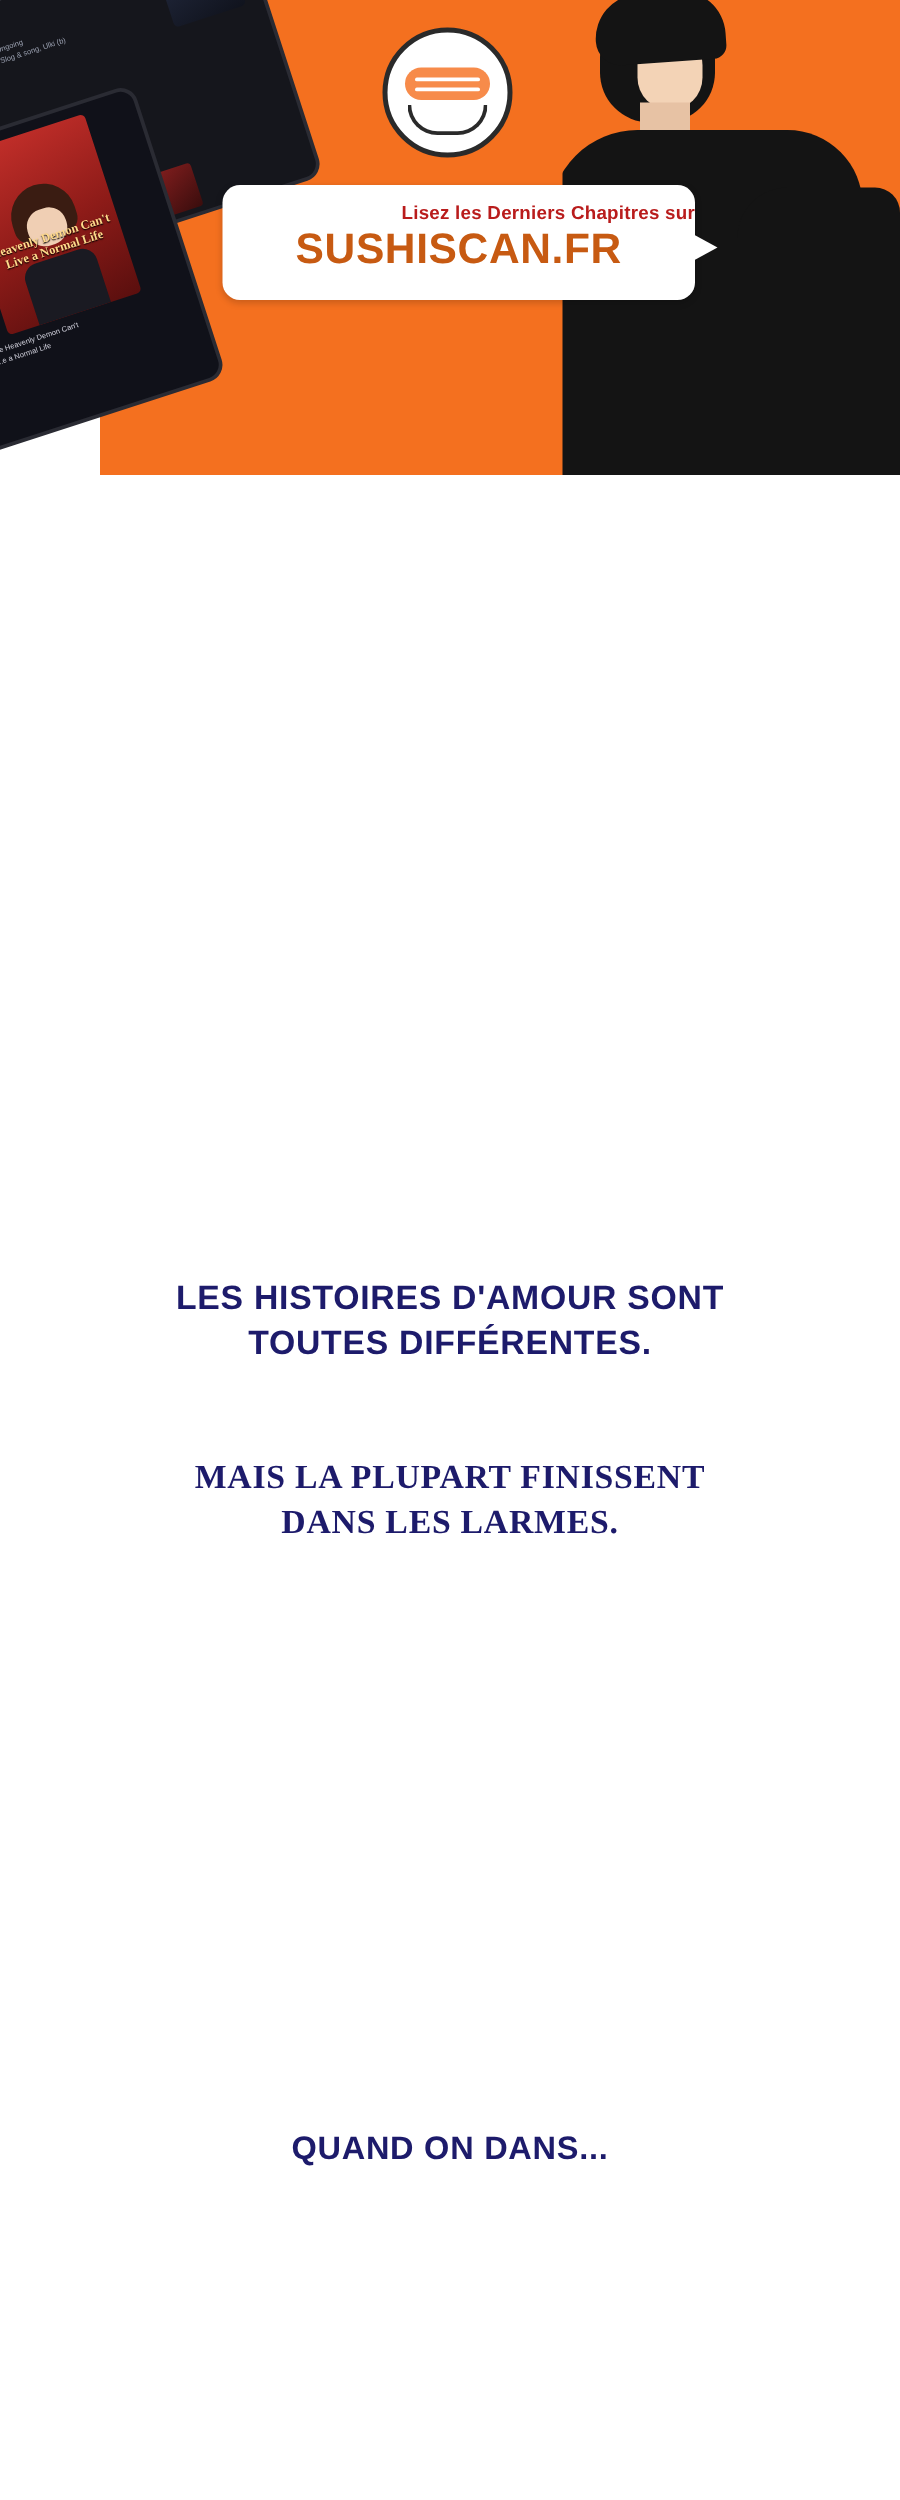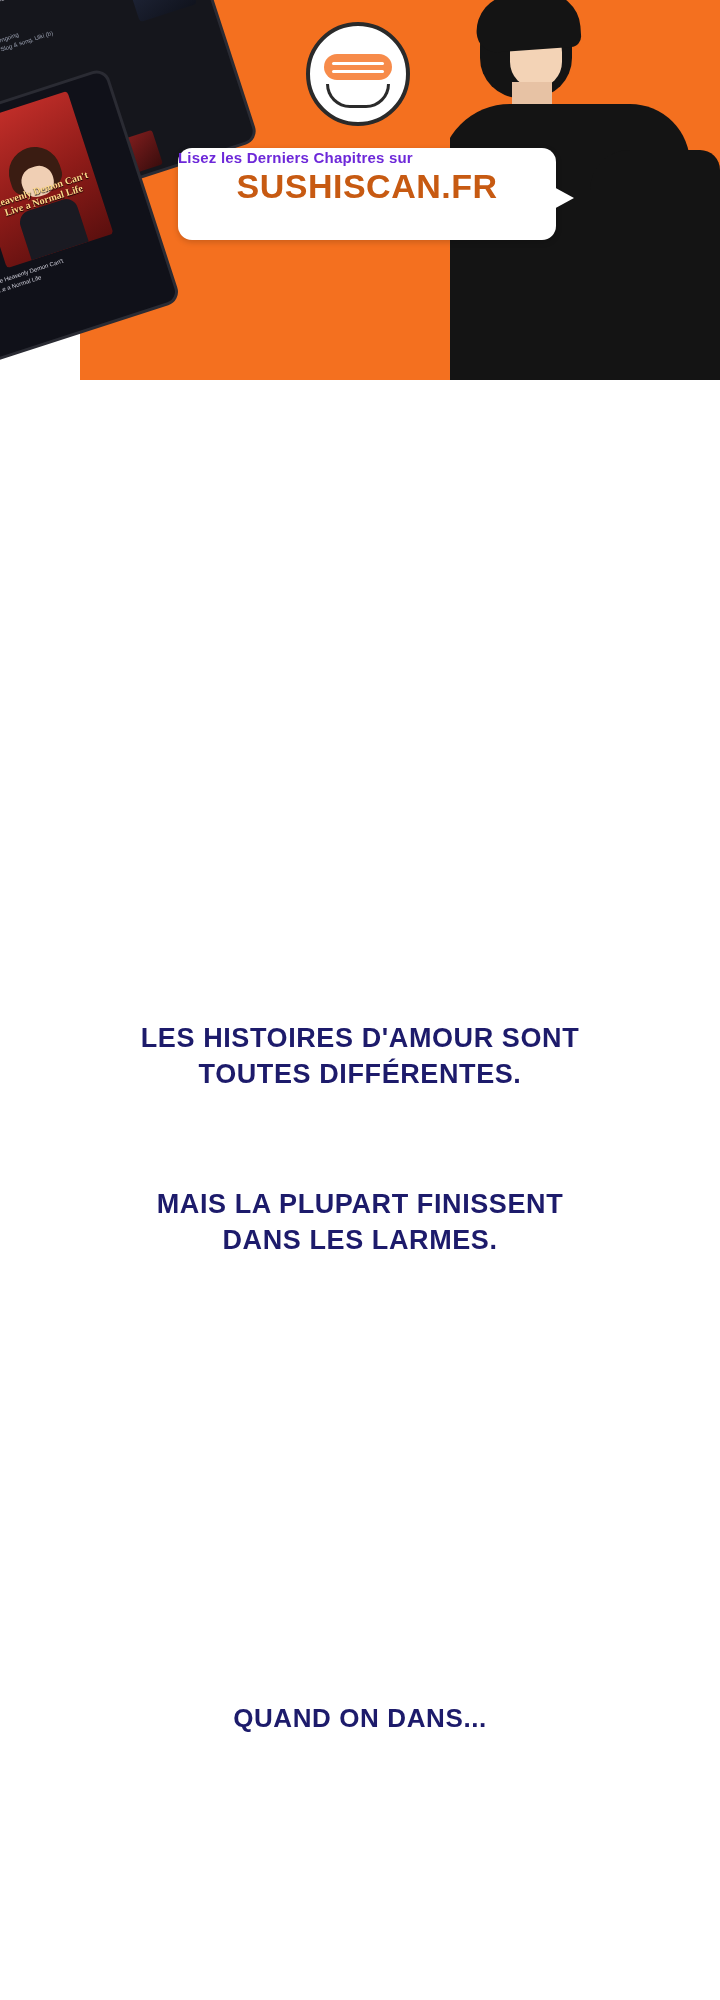--- a/index.html
+++ b/index.html
@@ -320,25 +320,25 @@
   .cta:after {
     content: "";
     position: absolute;
     right: -18px;
     top: 38px;
     border-top: 12px solid transparent;
     border-bottom: 12px solid transparent;
     border-left: 22px solid #ffffff;
   }
   .cta .cta-sub {
-    text-align: left;
-    color: #6d28d9;
+    text-align: right;
+    color: #b91c1c;
     font-size: 15px;
     font-weight: bold;
-    padding-top: 1px;
+    padding-top: 14px;
     letter-spacing: .2px;
   }
   .cta .cta-main {
     text-align: center;
     color: #c75a12;
     font-size: 34px;
     font-weight: bold;
     letter-spacing: .5px;
     line-height: 40px;
   }
@@ -353,21 +353,21 @@
     position: absolute;
     width: 100%;
     text-align: center;
     color: #1d1b6b;
     font-weight: bold;
     letter-spacing: .6px;
     line-height: 36px;
     font-size: 27px;
   }
   .narr.n1 { top: 640px; }
-  .narr.n2 { top: 806px; }
+  .narr.n2 { top: 783px; font-family: Liberation Serif, serif; }
   .narr.n3 { top: 1320px; font-size: 26px; }
 </style>
 </head>
 <body>
 
 <div class="page">
 
   <div class="banner">
     <div class="banner-left-white"></div>
 

